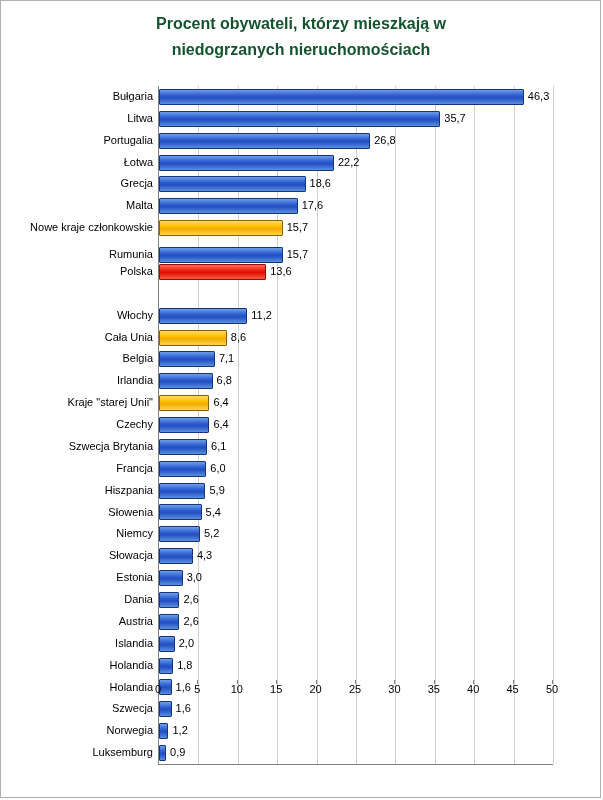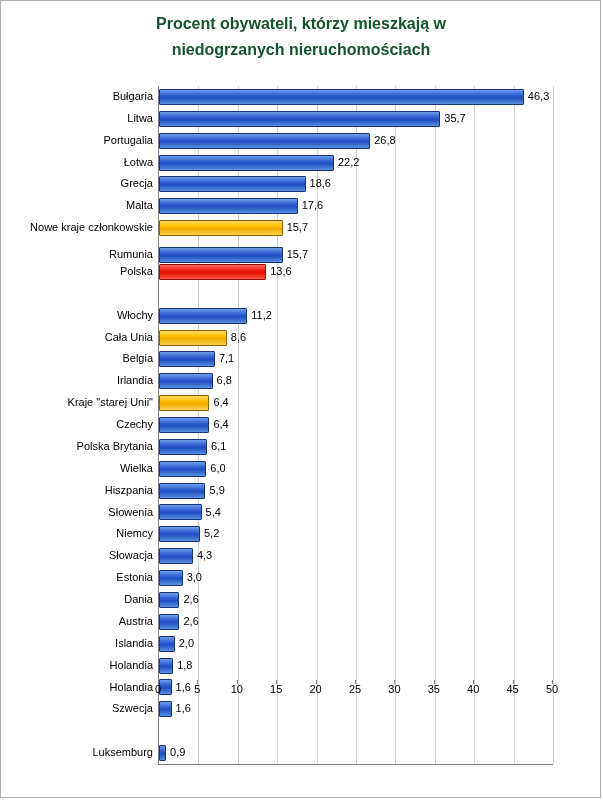--- a/index.html
+++ b/index.html
@@ -247,28 +247,28 @@
           <div class="val-label" style="left: 54.432px; height: 21.871px; line-height: 21.871px;">6,4</div>
         </div>
         <div class="row" style="top: 328.065px; height: 21.871px;">
           <div class="cat-label" style="height: 21.871px; line-height: 21.871px;">Czechy</div>
           <div class="bar-wrap" style="width: 50.432px; top: 2.93548px;">
             <div class="bar blue"></div>
           </div>
           <div class="val-label" style="left: 54.432px; height: 21.871px; line-height: 21.871px;">6,4</div>
         </div>
         <div class="row" style="top: 349.935px; height: 21.871px;">
-          <div class="cat-label" style="height: 21.871px; line-height: 21.871px;">Polska Brytania</div>
+          <div class="cat-label" style="height: 21.871px; line-height: 21.871px;">Szwecja Brytania</div>
           <div class="bar-wrap" style="width: 48.068px; top: 2.93548px;">
             <div class="bar blue"></div>
           </div>
           <div class="val-label" style="left: 52.068px; height: 21.871px; line-height: 21.871px;">6,1</div>
         </div>
         <div class="row" style="top: 371.806px; height: 21.871px;">
-          <div class="cat-label" style="height: 21.871px; line-height: 21.871px;">Wielka</div>
+          <div class="cat-label" style="height: 21.871px; line-height: 21.871px;">Francja</div>
           <div class="bar-wrap" style="width: 47.28px; top: 2.93548px;">
             <div class="bar blue"></div>
           </div>
           <div class="val-label" style="left: 51.28px; height: 21.871px; line-height: 21.871px;">6,0</div>
         </div>
         <div class="row" style="top: 393.677px; height: 21.871px;">
           <div class="cat-label" style="height: 21.871px; line-height: 21.871px;">Hiszpania</div>
           <div class="bar-wrap" style="width: 46.492px; top: 2.93548px;">
             <div class="bar blue"></div>
           </div>
@@ -336,20 +336,27 @@
             <div class="bar blue"></div>
           </div>
           <div class="val-label" style="left: 16.608px; height: 21.871px; line-height: 21.871px;">1,6</div>
         </div>
         <div class="row" style="top: 612.387px; height: 21.871px;">
           <div class="cat-label" style="height: 21.871px; line-height: 21.871px;">Szwecja</div>
           <div class="bar-wrap" style="width: 12.608px; top: 2.93548px;">
             <div class="bar blue"></div>
           </div>
           <div class="val-label" style="left: 16.608px; height: 21.871px; line-height: 21.871px;">1,6</div>
+        </div>
+        <div class="row" style="top: 634.258px; height: 21.871px;">
+          <div class="cat-label" style="height: 21.871px; line-height: 21.871px;">Norwegia</div>
+          <div class="bar-wrap" style="width: 9.456px; top: 2.93548px;">
+            <div class="bar blue"></div>
+          </div>
+          <div class="val-label" style="left: 13.456px; height: 21.871px; line-height: 21.871px;">1,2</div>
         </div>
         <div class="row" style="top: 656.129px; height: 21.871px;">
           <div class="cat-label" style="height: 21.871px; line-height: 21.871px;">Luksemburg</div>
           <div class="bar-wrap" style="width: 7.092px; top: 2.93548px;">
             <div class="bar blue"></div>
           </div>
           <div class="val-label" style="left: 11.092px; height: 21.871px; line-height: 21.871px;">0,9</div>
         </div>
       </div>
   </div>

